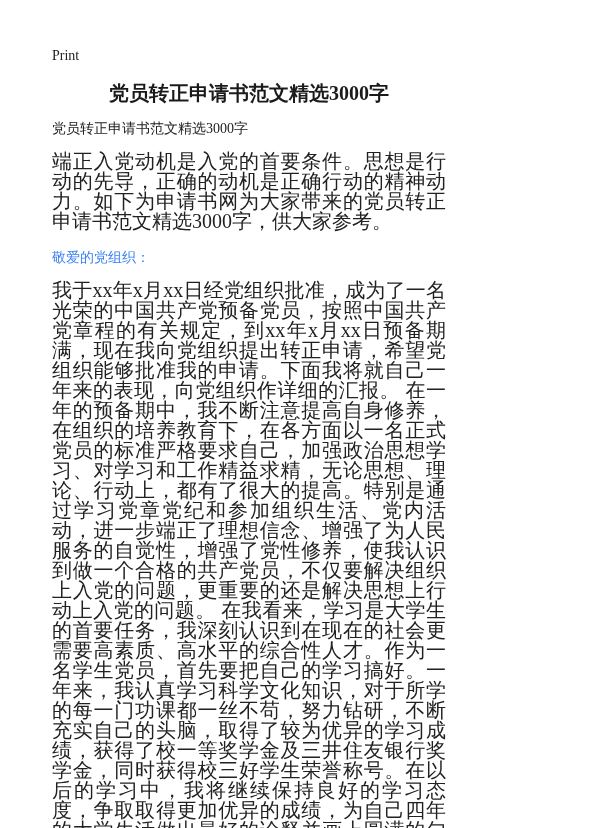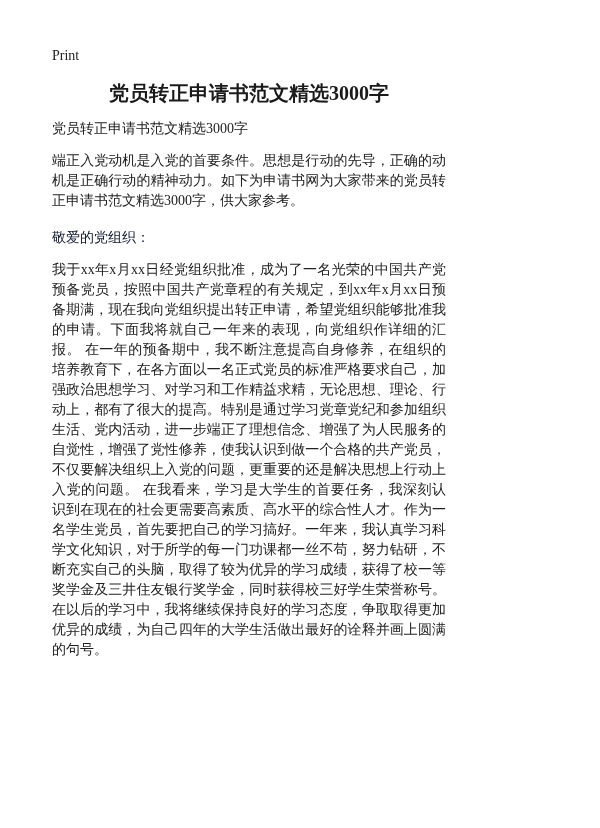--- a/index.html
+++ b/index.html
@@ -36,39 +36,39 @@
   }
   .doc-subtitle {
     margin: 15px 0 0 0;
     font-size: 14px;
     line-height: 18px;
     font-weight: normal;
     color: #212121;
   }
   .para {
     margin: 13px 0 0 0;
-    font-size: 14px;
+    font-size: 20px;
     line-height: 20px;
     text-align: justify;
     text-justify: inter-ideograph;
     word-break: break-all;
     color: #212121;
   }
   .section-heading {
     margin: 15px 0 0 0;
     font-size: 15px;
     line-height: 19px;
     font-weight: bold;
     color: #1a1a1a;
   }
   .salutation {
     margin: 18px 0 0 0;
     font-size: 14px;
     line-height: 18px;
-    color: #0f172a;
+    color: #3b82f6;
   }
 </style>
 </head>
 <body>
 
 <div class="page">
 
   <a class="print-link">Print</a>
 
   <h1 class="doc-title">党员转正申请书范文精选3000字</h1>

